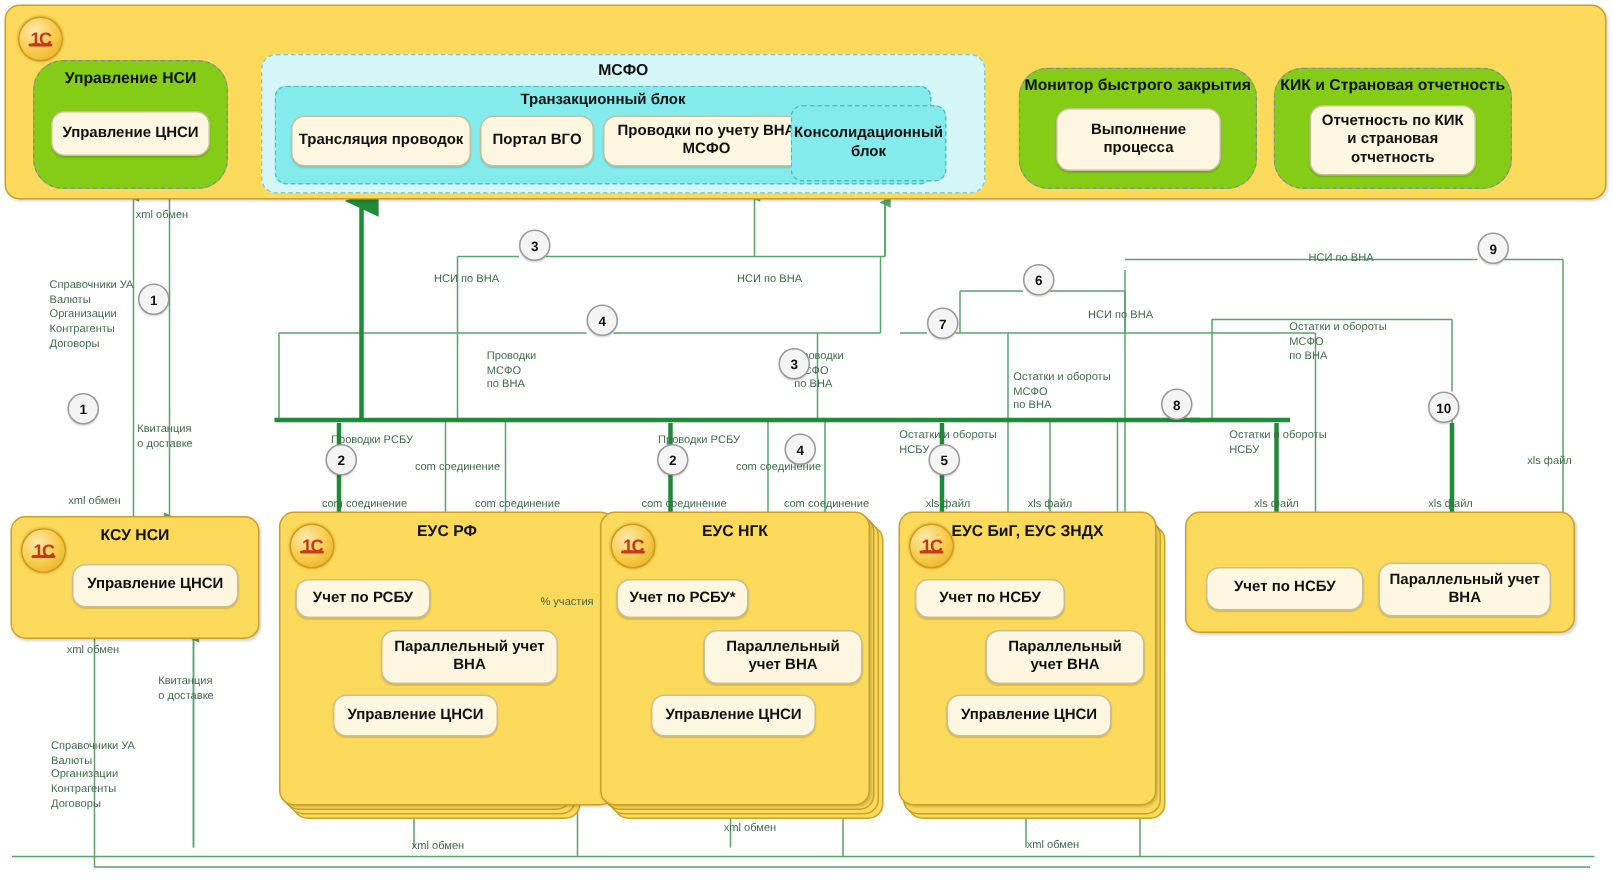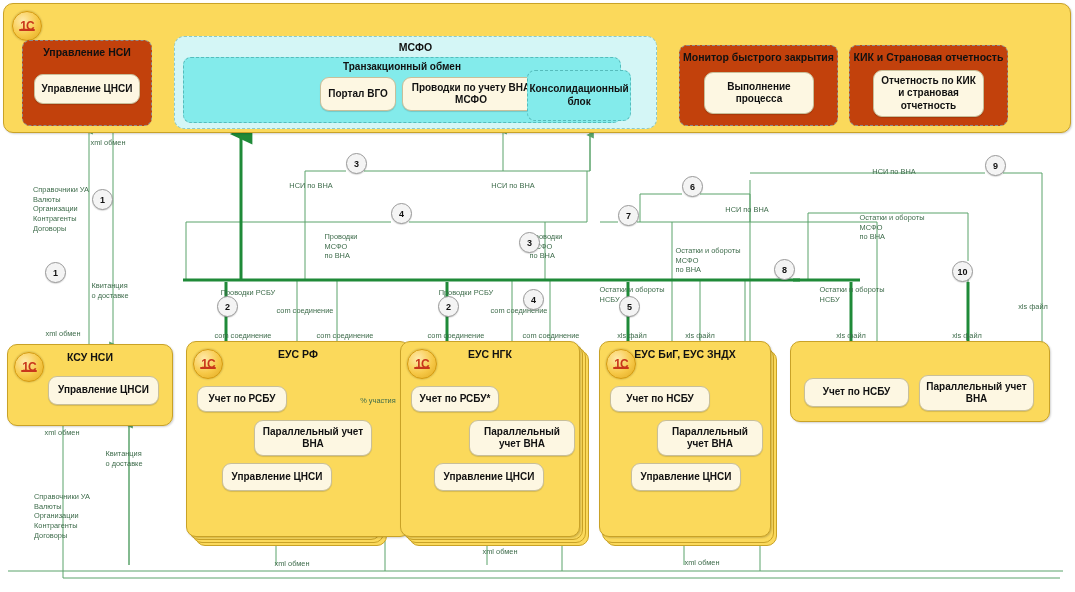--- a/index.html
+++ b/index.html
@@ -17,21 +17,21 @@
     background:radial-gradient(circle at 35% 30%,#ffe9a8 0%,#f7c948 55%,#e0a81f 100%);
     border:1px solid #d49a12;box-shadow:0 0 2px rgba(0,0,0,.3);}
   .logo1c:before{content:"1C";position:absolute;left:0;top:0;width:100%;height:100%;
     display:flex;align-items:center;justify-content:center;
     font-family:"Liberation Sans",sans-serif;font-weight:bold;font-size:12px;color:#c8361b;
     letter-spacing:-1px;}
   .logo1c:after{content:"";position:absolute;left:6px;top:17px;width:16px;height:2px;
     background:#c8361b;border-radius:1px;}
 
   
-  .grey-box{position:absolute;background:#c2410c;border:1px dashed #8d8d8d;border-radius:8px;}
+  .grey-box{position:absolute;background:#84cc16;border:1px dashed #8d8d8d;border-radius:20px;}
   .grey-box > .gb-title{position:absolute;left:0;top:5px;width:100%;text-align:center;
     font-size:10.5px;color:#111;font-weight:bold;}
   .cyan-outer{position:absolute;background:#d4f6f6;border:1px dashed #8bc9c9;border-radius:10px;}
   .cyan-outer > .co-title{position:absolute;left:0;top:4px;width:100%;text-align:center;
     font-size:10.5px;color:#111;font-weight:bold;}
   .cyan-inner{position:absolute;background:#83ebeb;border:1px dashed #55bcbc;border-radius:8px;}
   .cyan-inner > .ci-title{position:absolute;left:0;top:3px;width:100%;text-align:center;
     font-size:10px;color:#111;font-weight:bold;}
   .cyan-solid{position:absolute;background:#83ebeb;border:1px dashed #55bcbc;border-radius:8px;
     display:flex;align-items:center;justify-content:center;text-align:center;
@@ -180,21 +180,22 @@
     <div class="logo1c" style="left:8px;top:7px;"></div>
 
     <div class="grey-box" style="left:18px;top:36px;width:128px;height:84px;">
       <div class="gb-title">Управление НСИ</div>
       <div class="cream" style="left:11px;top:33px;width:106px;height:30px;">Управление ЦНСИ</div>
     </div>
 
     <div class="cyan-outer" style="left:170px;top:32px;width:481px;height:91px;">
       <div class="co-title">МСФО</div>
       <div class="cyan-inner" style="left:8px;top:20px;width:436px;height:64px;">
-        <div class="ci-title">Транзакционный обмен</div>
+        <div class="ci-title">Транзакционный блок</div>
+        <div class="cream" style="left:10px;top:19px;width:120px;height:34px;">Трансляция проводок</div>
         <div class="cream" style="left:136px;top:19px;width:76px;height:34px;">Портал ВГО</div>
         <div class="cream" style="left:218px;top:19px;width:138px;height:34px;">Проводки по учету ВНА МСФО</div>
       </div>
       <div class="cyan-solid" style="left:352px;top:33px;width:104px;height:51px;">Консолидационный блок</div>
     </div>
 
     <div class="grey-box" style="left:675px;top:41px;width:157px;height:79px;">
       <div class="gb-title">Монитор быстрого закрытия</div>
       <div class="cream" style="left:24px;top:26px;width:110px;height:42px;">Выполнение процесса</div>
     </div>

